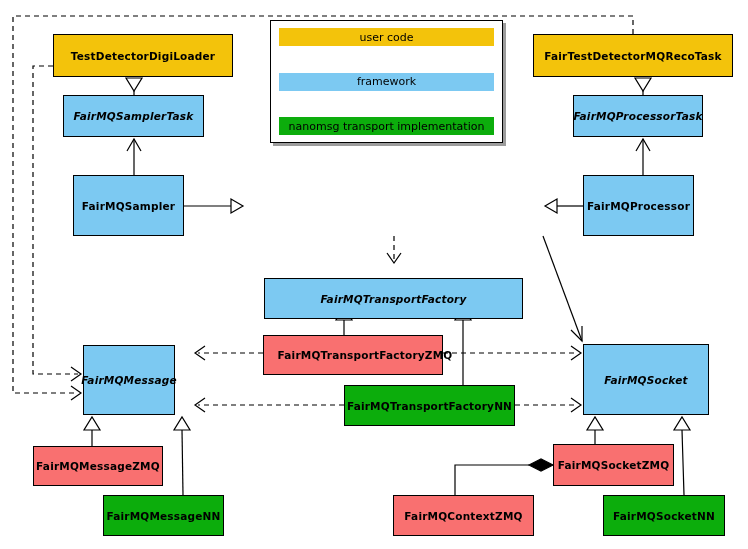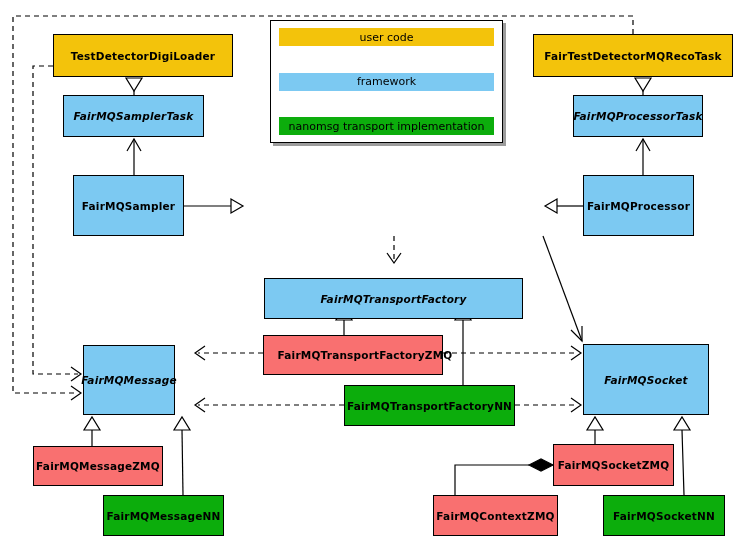--- a/index.html
+++ b/index.html
@@ -169,16 +169,16 @@
   <div class="node c-zmq" style="left:263px;top:335px;width:180px;height:40px;padding-left:24px;">FairMQTransportFactoryZMQ</div>
   <div class="node c-nn" style="left:344px;top:385px;width:171px;height:41px;">FairMQTransportFactoryNN</div>
 
   <div class="node c-framework abstract" style="left:83px;top:345px;width:92px;height:70px;">FairMQMessage</div>
   <div class="node c-framework abstract" style="left:583px;top:344px;width:126px;height:71px;">FairMQSocket</div>
 
   <div class="node c-zmq" style="left:33px;top:446px;width:130px;height:40px;">FairMQMessageZMQ</div>
   <div class="node c-nn" style="left:103px;top:495px;width:121px;height:41px;">FairMQMessageNN</div>
 
   <div class="node c-zmq" style="left:553px;top:444px;width:121px;height:42px;">FairMQSocketZMQ</div>
-  <div class="node c-zmq" style="left:393px;top:495px;width:125px;height:41px;margin-left:40px;">FairMQContextZMQ</div>
+  <div class="node c-zmq" style="left:393px;top:495px;width:141px;height:41px;">FairMQContextZMQ</div>
   <div class="node c-nn" style="left:603px;top:495px;width:122px;height:41px;">FairMQSocketNN</div>
 
 </div>
 
 </body></html>

